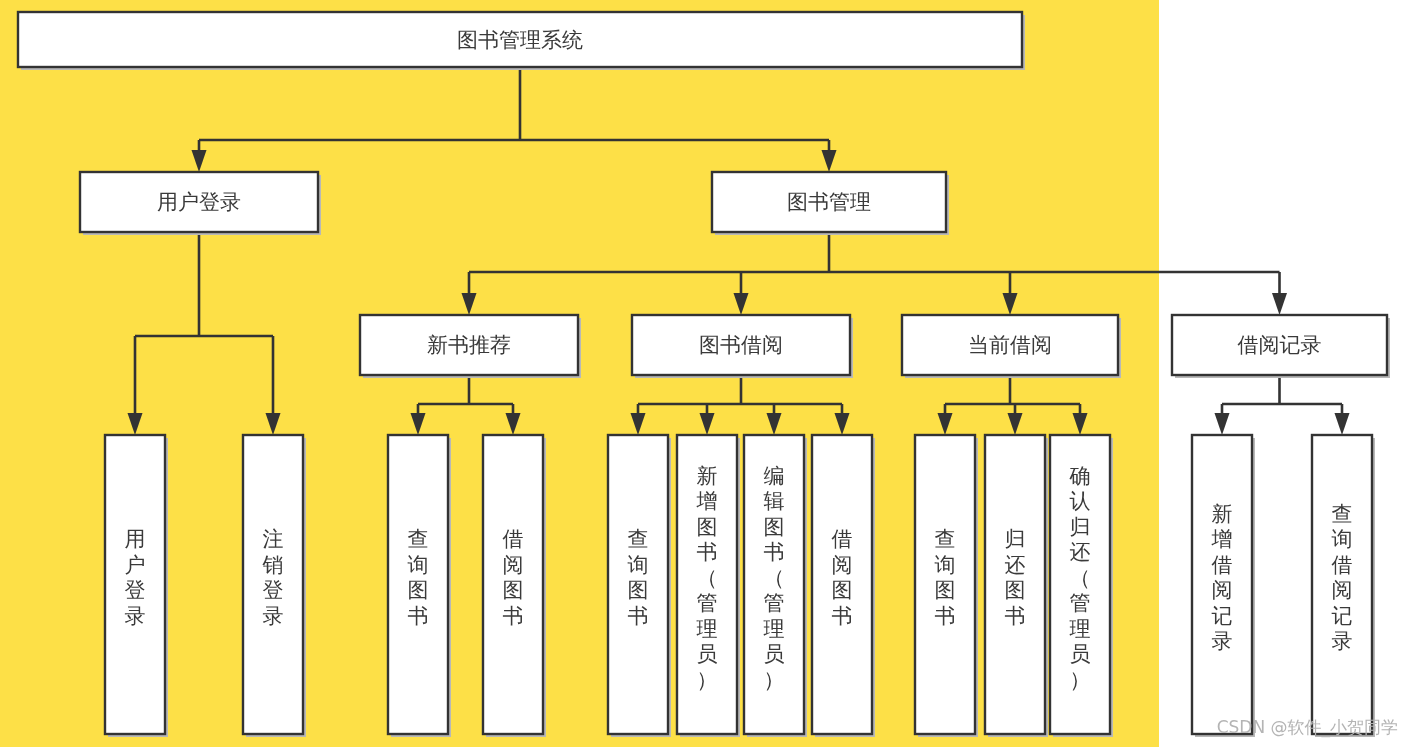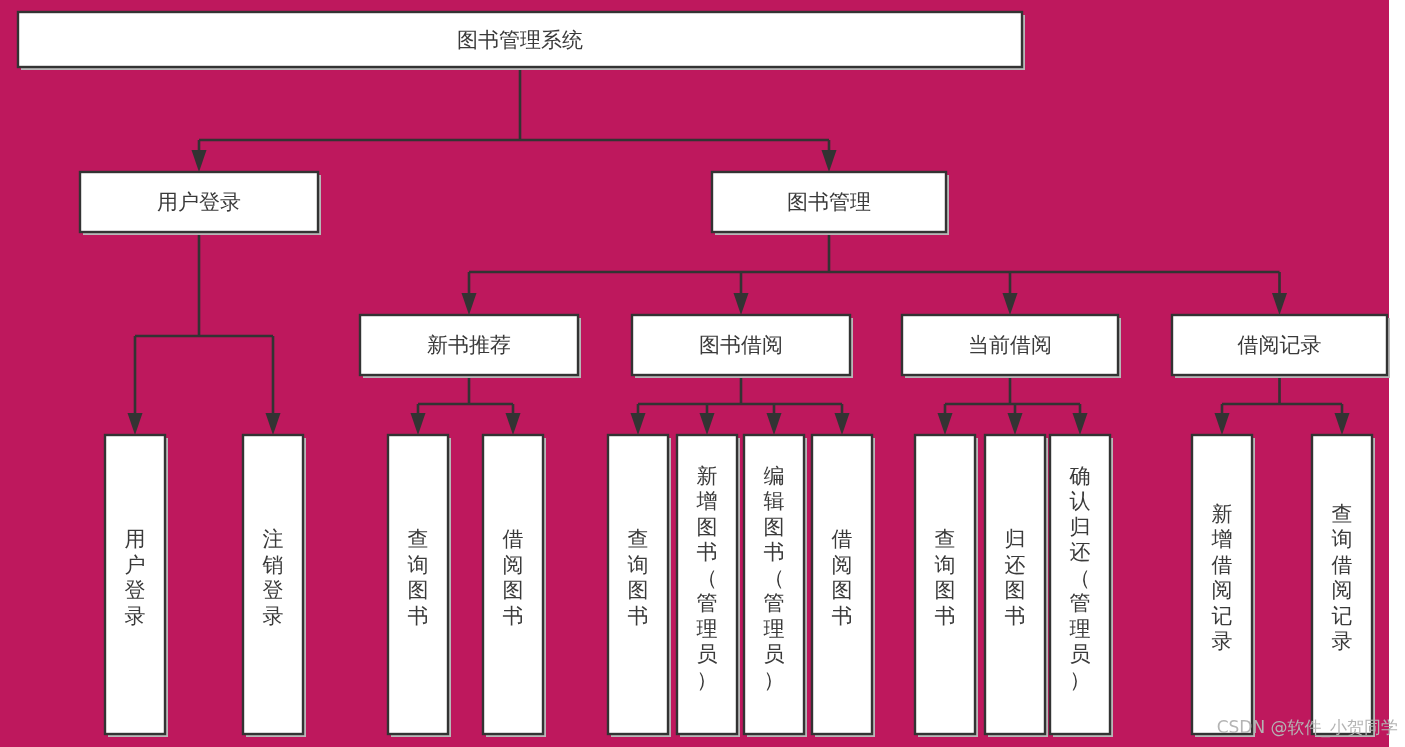--- a/index.html
+++ b/index.html
@@ -9,23 +9,23 @@
     background: #ffffff;
   }
   body {
     width: 1405px;
     height: 747px;
     font-family: "DejaVu Sans", "Liberation Sans", sans-serif;
     overflow: hidden;
   }
   #diagram-root {
     position: relative;
-    width: 1389px;
+    width: 1159px;
     height: 747px;
-    background: #be185d;
+    background: #fde047;
   }
   svg#flow-svg {
     position: absolute;
     left: 0;
     top: 0;
     width: 1405px;
     height: 747px;
     display: block;
   }
   .node-rect {

